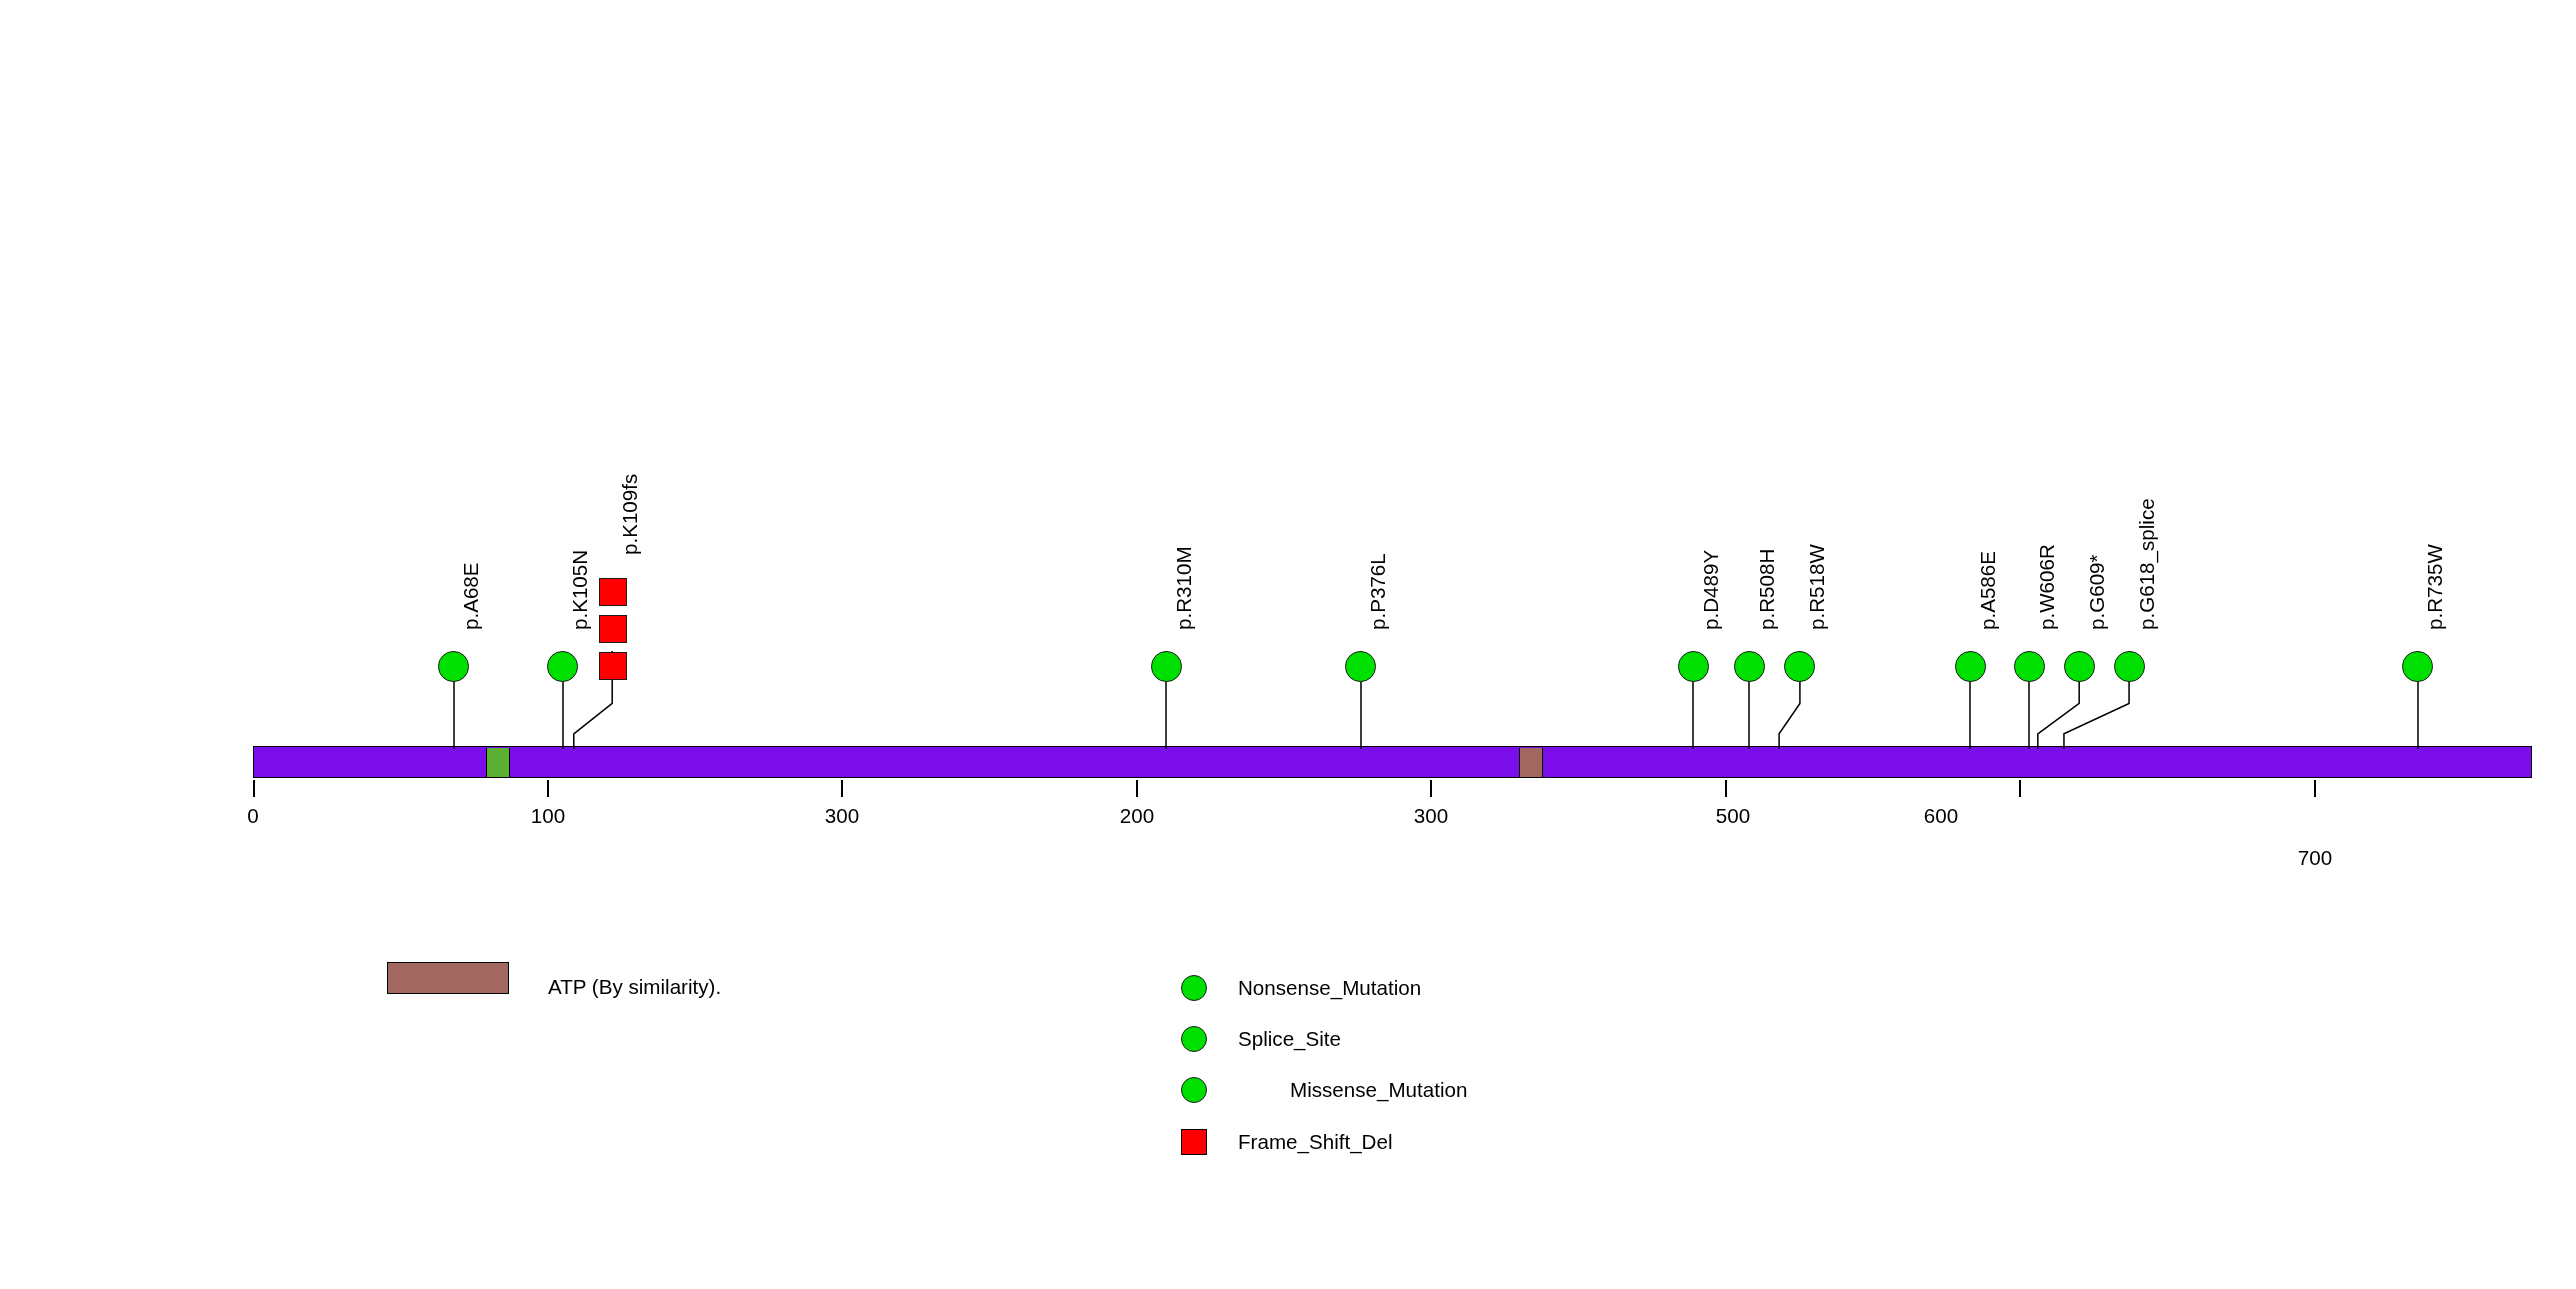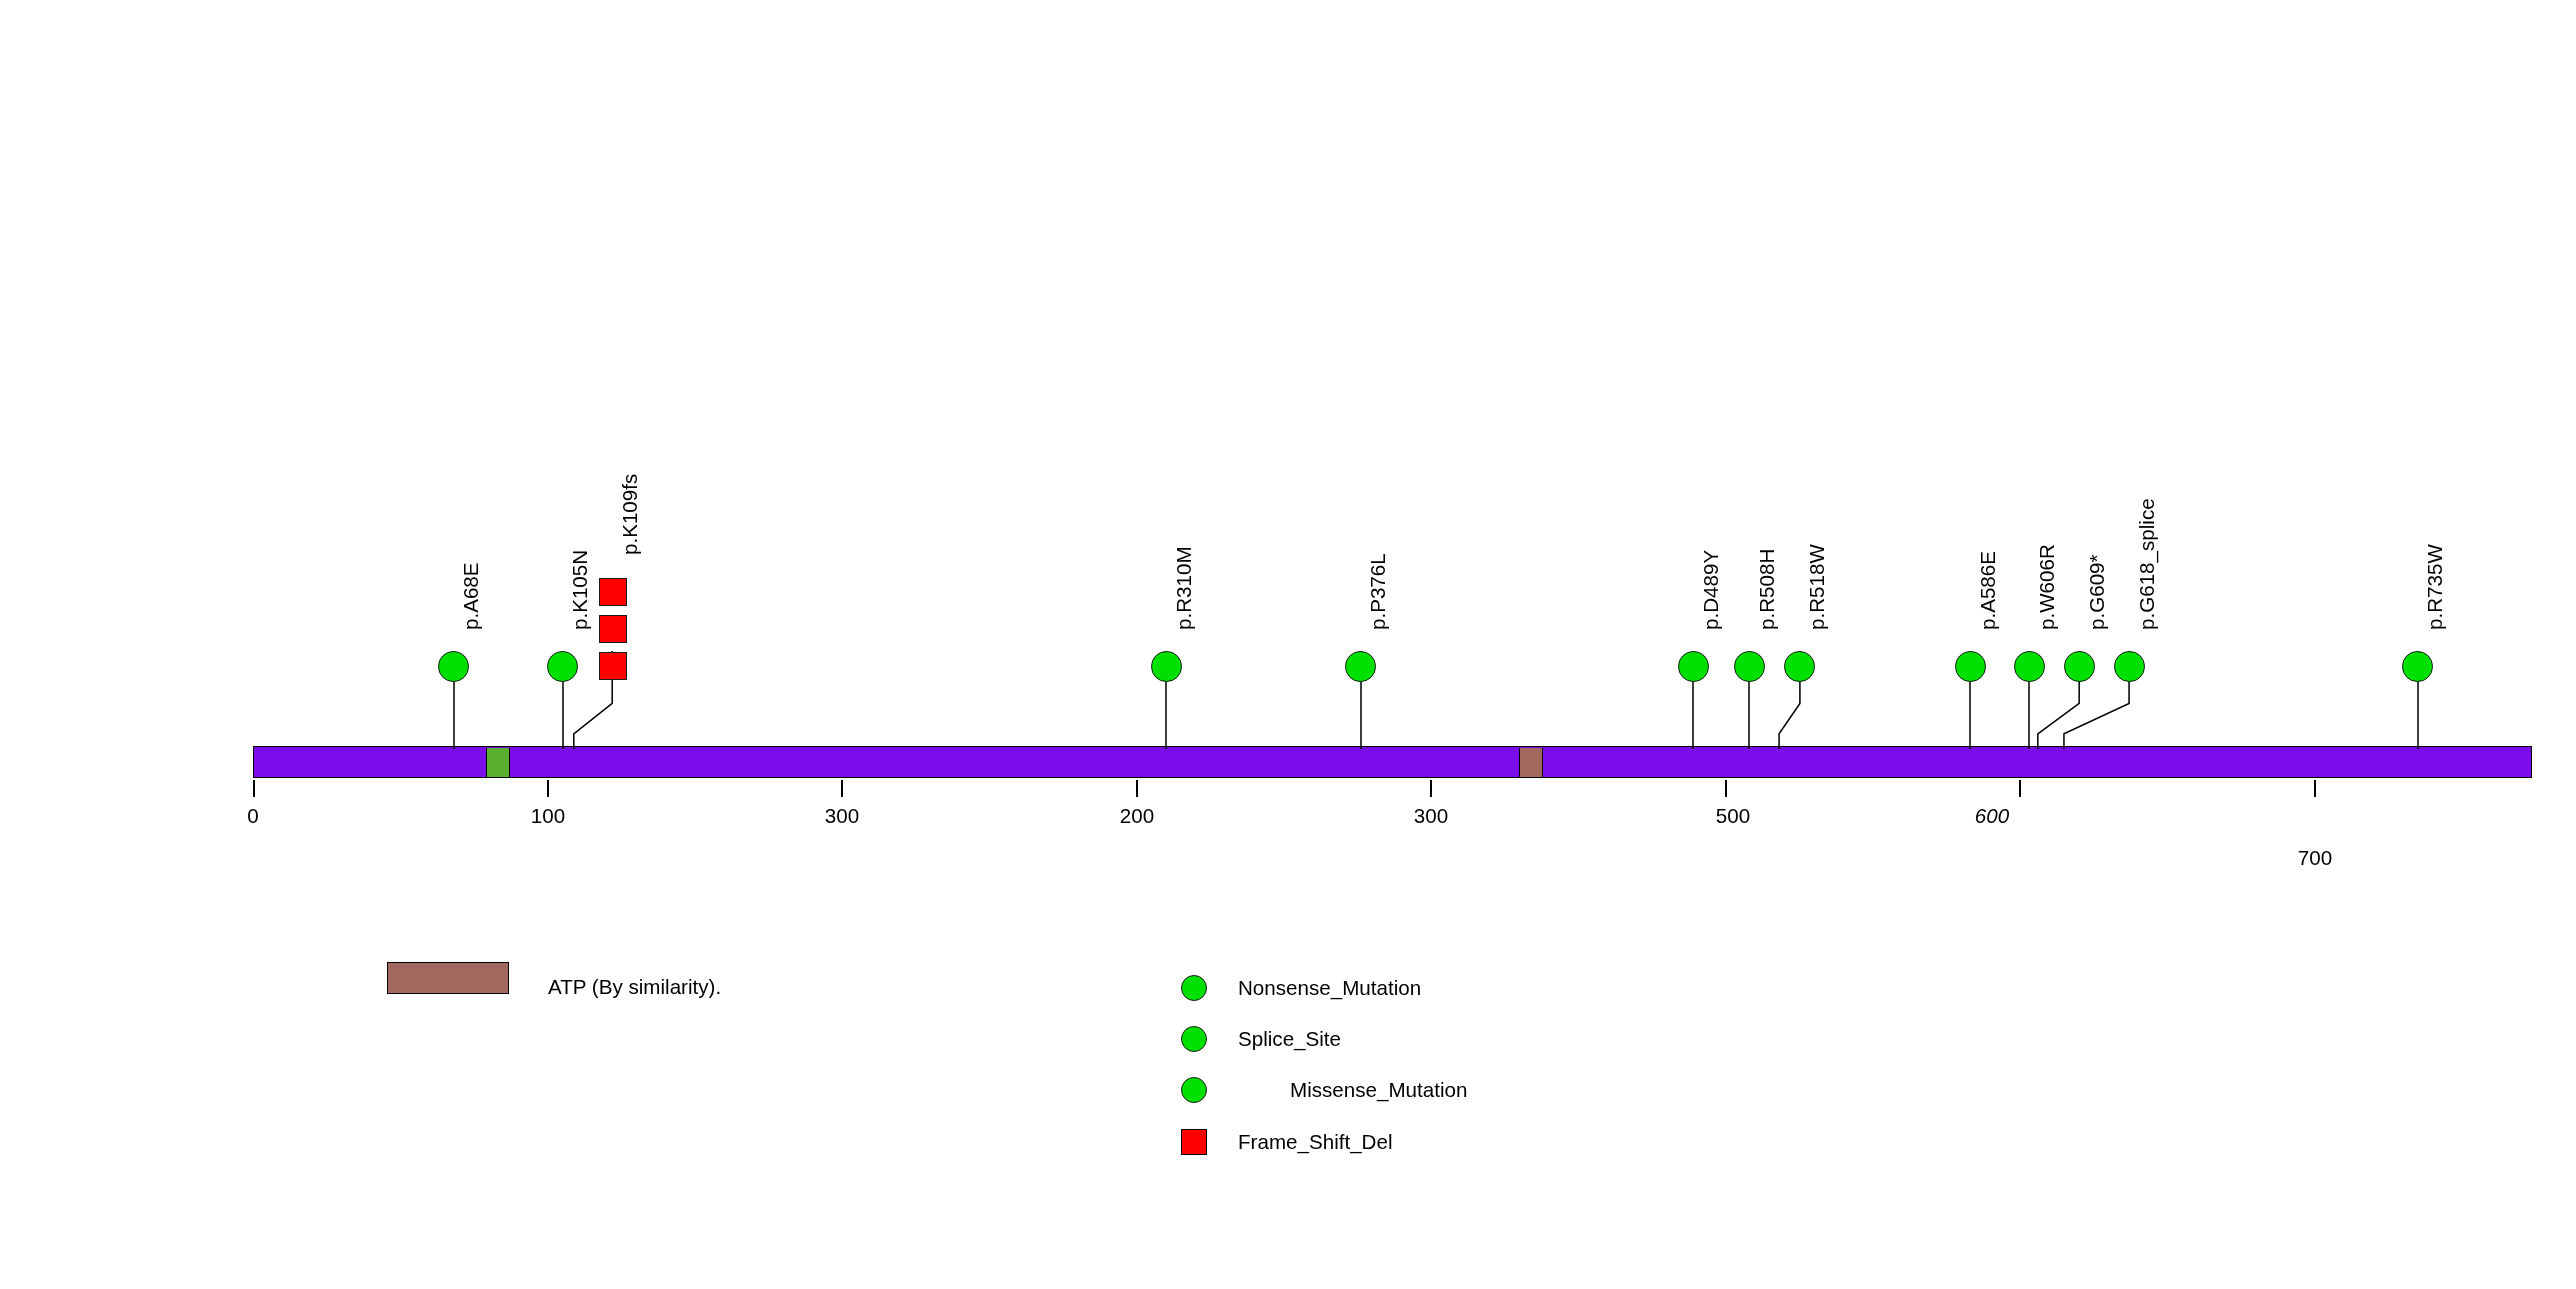--- a/index.html
+++ b/index.html
@@ -117,21 +117,21 @@
       <div class="axis-tick-label" style="left: 548px; top: 806px; transform: translateX(-50%); text-align: right;">100</div>
       <div class="axis-tick" style="left: 841px; top: 780px; height: 17px;"></div>
       <div class="axis-tick-label" style="left: 842px; top: 806px; transform: translateX(-50%);">300</div>
       <div class="axis-tick" style="left: 1136px; top: 780px; height: 17px;"></div>
       <div class="axis-tick-label" style="left: 1137px; top: 806px; transform: translateX(-50%);">200</div>
       <div class="axis-tick" style="left: 1430px; top: 780px; height: 17px;"></div>
       <div class="axis-tick-label" style="left: 1431px; top: 806px; transform: translateX(-50%);">300</div>
       <div class="axis-tick" style="left: 1725px; top: 780px; height: 17px;"></div>
       <div class="axis-tick-label" style="left: 1726px; top: 806px; transform: translateX(-50%); margin-left: 7px;">500</div>
       <div class="axis-tick" style="left: 2019px; top: 780px; height: 17px;"></div>
-      <div class="axis-tick-label" style="left: 1992px; top: 806px; transform: translateX(-50%); font-style: italic;">600</div>
+      <div class="axis-tick-label" style="left: 1941px; top: 806px; transform: translateX(-50%);">600</div>
       <div class="axis-tick" style="left: 2314px; top: 780px; height: 17px;"></div>
       <div class="axis-tick-label" style="left: 2315px; top: 806px; transform: translateX(-50%); margin-top: 42px;">700</div>
     </div>
 
   <div id="stems-layer">
       <svg class="stem" width="46" height="98" style="left: 431px; top: 651px;" viewBox="0 0 60 129">
         <path d="M 30 0 L 30 129"></path>
       </svg>
       <svg class="stem" width="46" height="98" style="left: 540px; top: 651px;" viewBox="0 0 60 129">
         <path d="M 30 0 L 30 129"></path>

